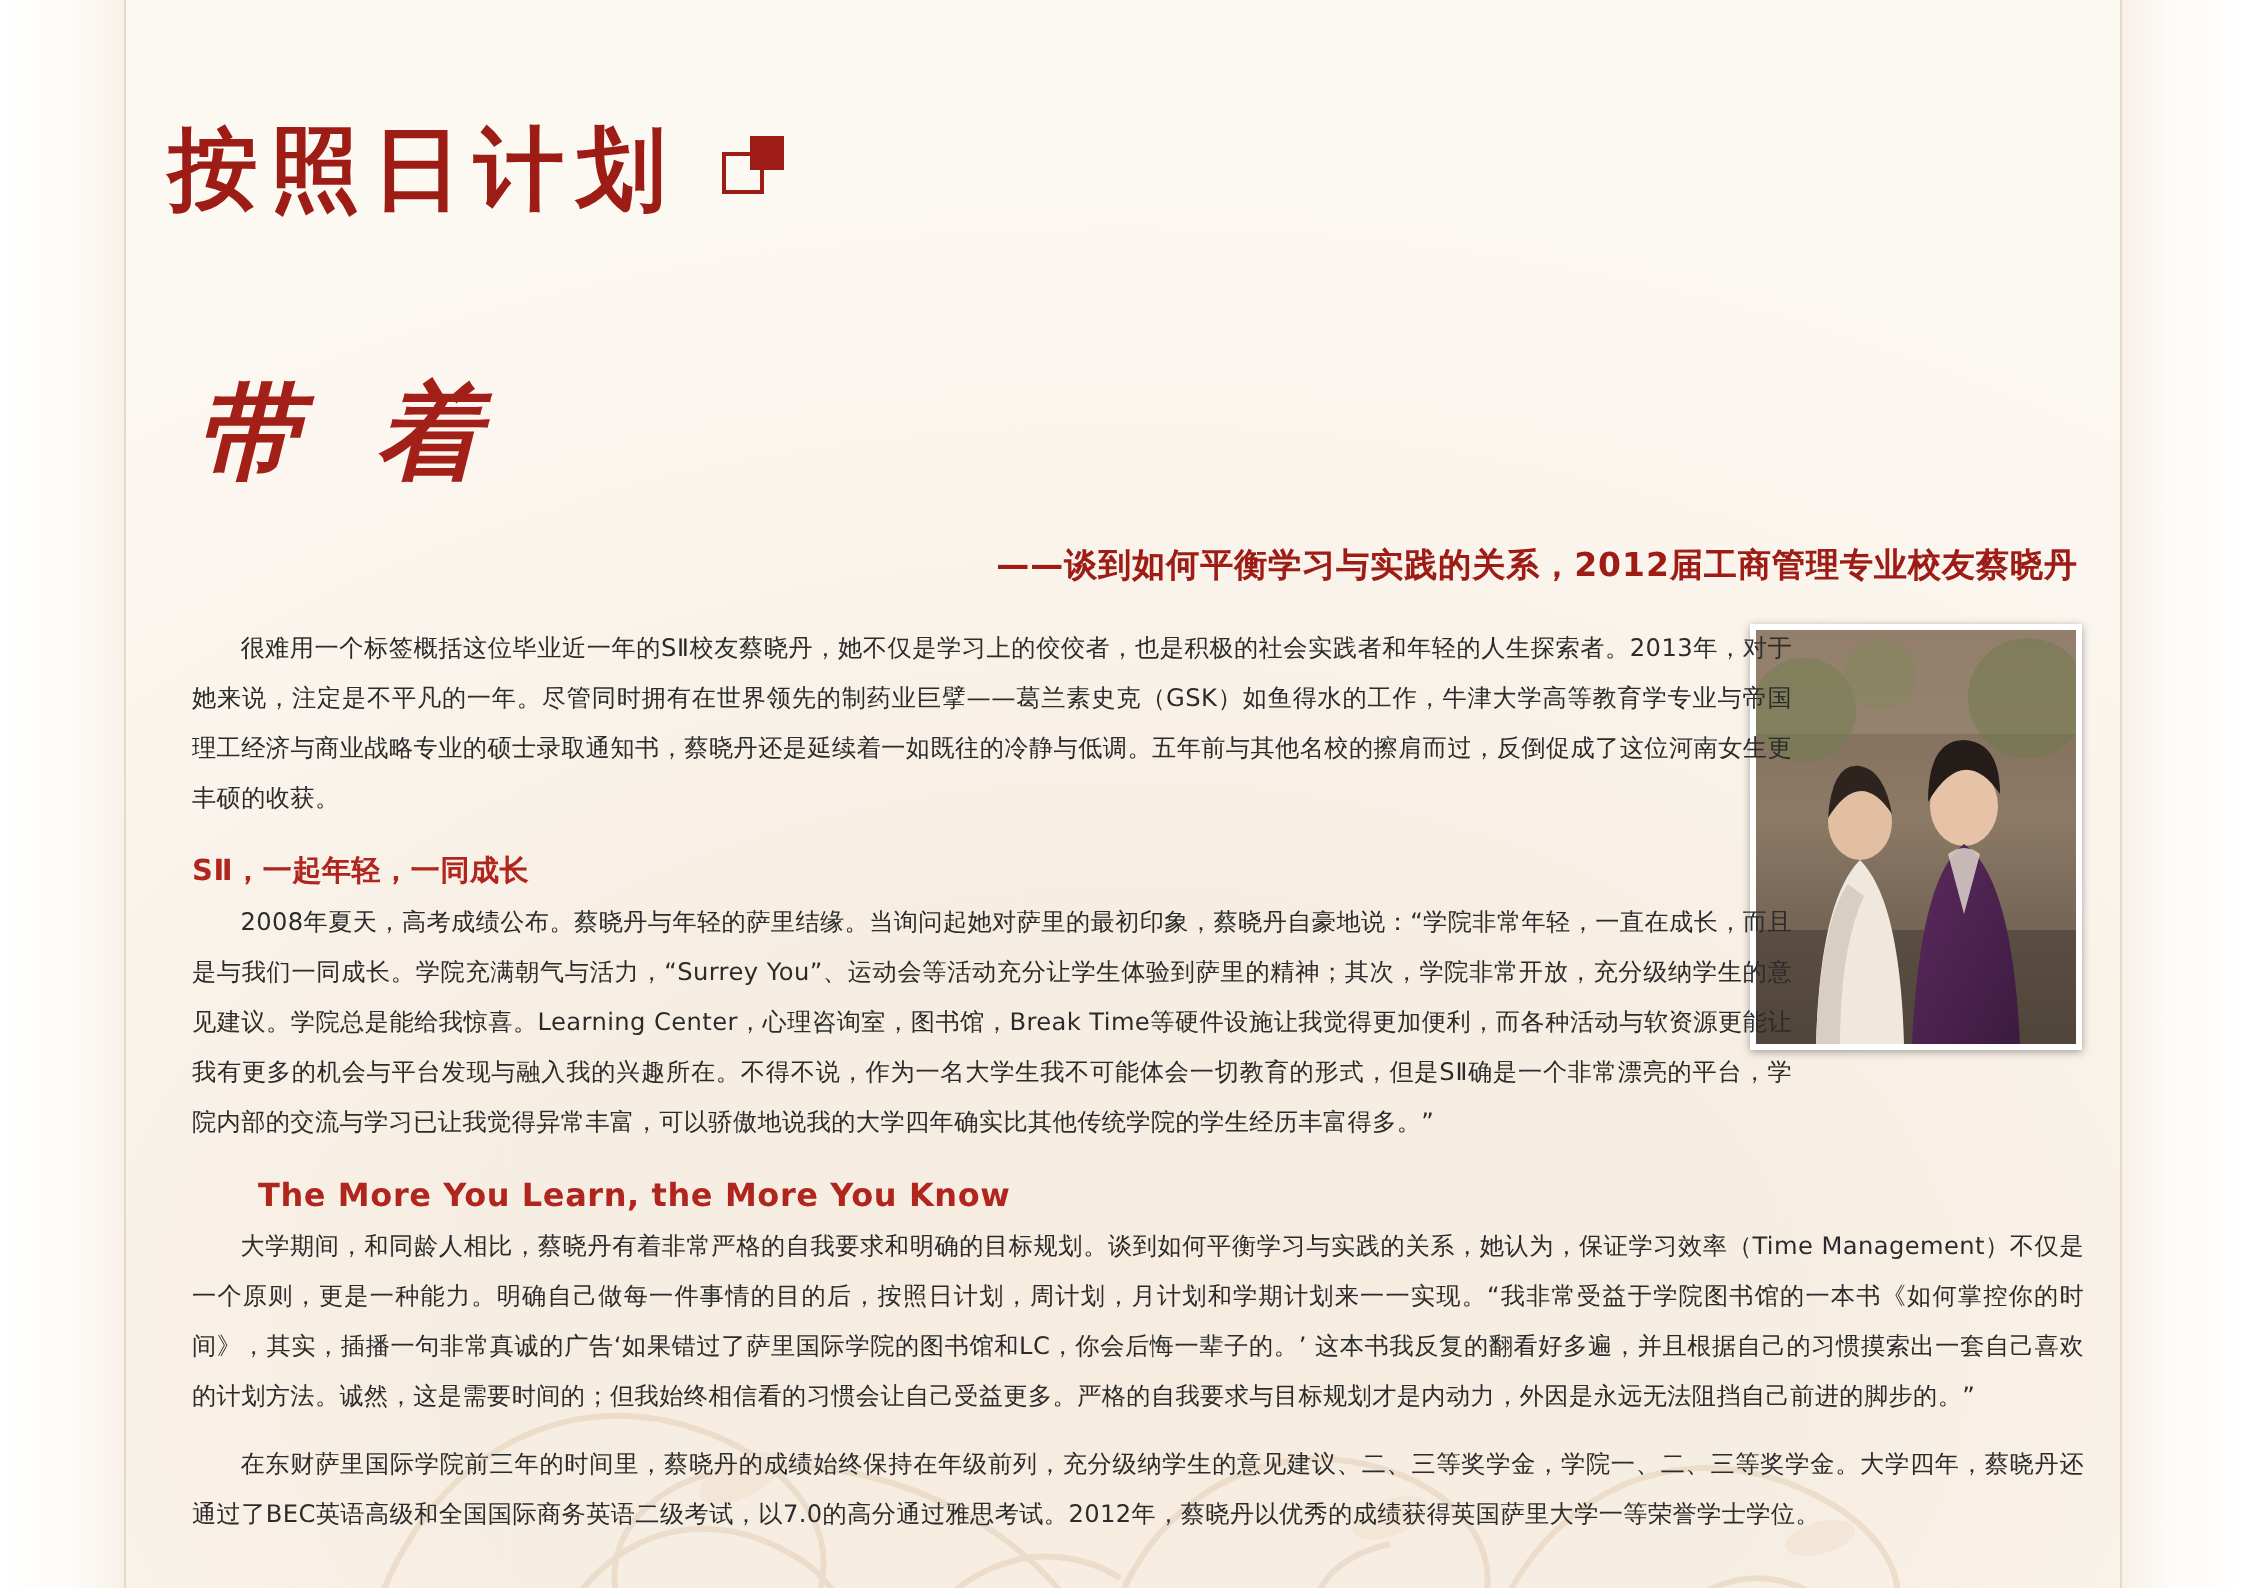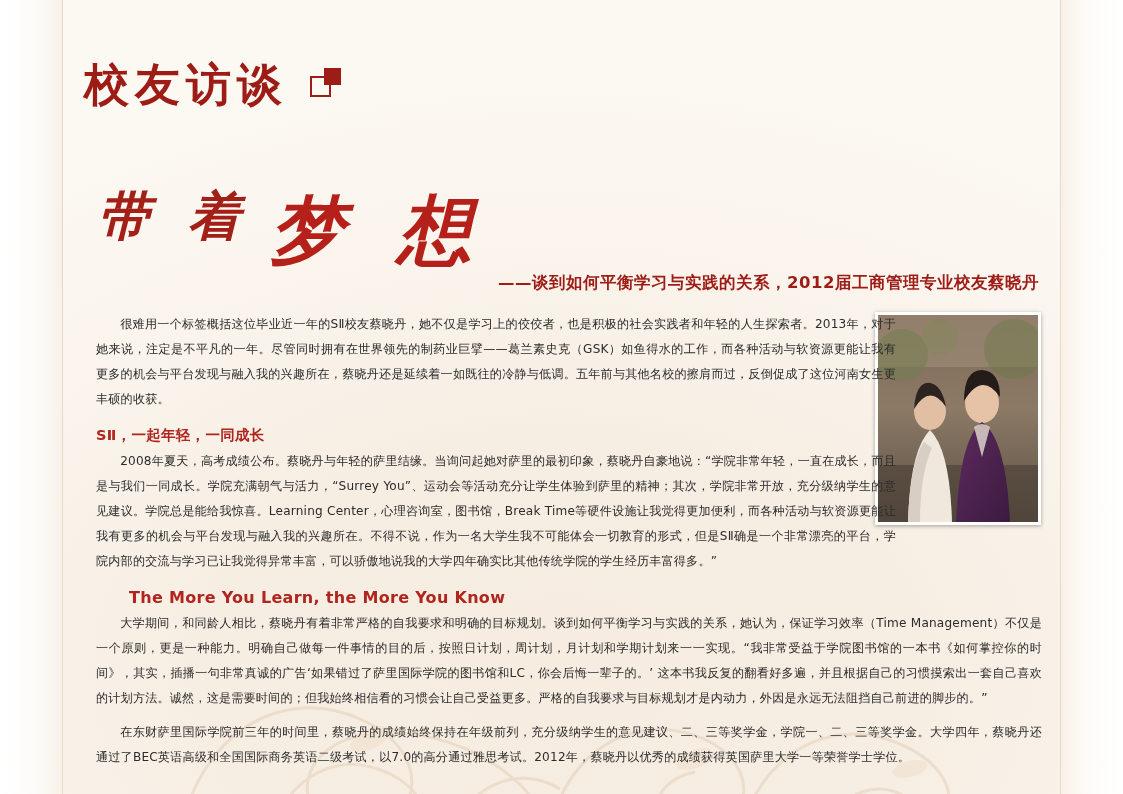--- a/index.html
+++ b/index.html
@@ -241,31 +241,30 @@
       <path d="M95,295 C120,260 150,255 175,275"></path>
     </g>
     <g fill="#eddcc7" opacity="0.8">
       <ellipse cx="250" cy="205" rx="22" ry="10" transform="rotate(-25 250 205)"></ellipse>
       <ellipse cx="575" cy="225" rx="20" ry="9" transform="rotate(-20 575 225)"></ellipse>
       <ellipse cx="790" cy="235" rx="18" ry="8" transform="rotate(-15 790 235)"></ellipse>
     </g>
   </svg>
 
   <div class="masthead">
-    <span class="title-cn">校友访谈</span>
+    <span class="title-cn">按照日计划</span>
     <span class="title-mark">
       <i class="a"></i><i class="b"></i>
     </span>
   </div>
 
 
   <div class="headline">
     <div class="row">
       <span class="hl-1">带 着</span>
-      <span class="hl-2">梦 想</span>
     </div>
   </div>
   <div class="subhead">——谈到如何平衡学习与实践的关系，2012届工商管理专业校友蔡晓丹</div>
 
   <div class="photo">
     <svg width="160" height="207" viewBox="0 0 160 207">
       <defs>
         <linearGradient id="bg" x1="0" y1="0" x2="0" y2="1">
           <stop offset="0" stop-color="#7d6b5a"></stop>
           <stop offset="0.45" stop-color="#8c7a66"></stop>
@@ -296,21 +295,21 @@
         <ellipse cx="104" cy="88" rx="17" ry="20" fill="#e6c3a6"></ellipse>
         <path d="M86,86 q18,-30 36,-4 q0,-26 -18,-27 q-18,0 -18,31Z" fill="#241c18"></path>
         <path d="M78,207 q4,-84 26,-100 q24,16 28,100Z" fill="url(#coat)"></path>
         <path d="M96,112 q8,-6 16,0 l-8,30Z" fill="#d9d2c8" opacity="0.85"></path>
       </g>
       <rect width="160" height="207" fill="none"></rect>
     </svg>
   </div>
 
   <div class="body-col">
-    <p class="para wrap-right">很难用一个标签概括这位毕业近一年的SⅡ校友蔡晓丹，她不仅是学习上的佼佼者，也是积极的社会实践者和年轻的人生探索者。2013年，对于她来说，注定是不平凡的一年。尽管同时拥有在世界领先的制药业巨擘——葛兰素史克（GSK）如鱼得水的工作，而各种活动与软资源更能让我有更多的机会与平台发现与融入我的兴趣所在，蔡晓丹还是延续着一如既往的冷静与低调。五年前与其他名校的擦肩而过，反倒促成了这位河南女生更丰硕的收获。</p>
+    <p class="para wrap-right">很难用一个标签概括这位毕业近一年的SⅡ校友蔡晓丹，她不仅是学习上的佼佼者，也是积极的社会实践者和年轻的人生探索者。2013年，对于她来说，注定是不平凡的一年。尽管同时拥有在世界领先的制药业巨擘——葛兰素史克（GSK）如鱼得水的工作，牛津大学高等教育学专业与帝国理工经济与商业战略专业的硕士录取通知书，蔡晓丹还是延续着一如既往的冷静与低调。五年前与其他名校的擦肩而过，反倒促成了这位河南女生更丰硕的收获。</p>
 
     <h3 class="sec">SⅡ，一起年轻，一同成长</h3>
     <p class="para wrap-right">2008年夏天，高考成绩公布。蔡晓丹与年轻的萨里结缘。当询问起她对萨里的最初印象，蔡晓丹自豪地说：“学院非常年轻，一直在成长，而且是与我们一同成长。学院充满朝气与活力，“Surrey  You”、运动会等活动充分让学生体验到萨里的精神；其次，学院非常开放，充分级纳学生的意见建议。学院总是能给我惊喜。Learning Center，心理咨询室，图书馆，Break Time等硬件设施让我觉得更加便利，而各种活动与软资源更能让我有更多的机会与平台发现与融入我的兴趣所在。不得不说，作为一名大学生我不可能体会一切教育的形式，但是SⅡ确是一个非常漂亮的平台，学院内部的交流与学习已让我觉得异常丰富，可以骄傲地说我的大学四年确实比其他传统学院的学生经历丰富得多。”</p>
 
     <h3 class="sec en">The More You Learn, the More You Know</h3>
     <p class="para">大学期间，和同龄人相比，蔡晓丹有着非常严格的自我要求和明确的目标规划。谈到如何平衡学习与实践的关系，她认为，保证学习效率（Time  Management）不仅是一个原则，更是一种能力。明确自己做每一件事情的目的后，按照日计划，周计划，月计划和学期计划来一一实现。“我非常受益于学院图书馆的一本书《如何掌控你的时间》，其实，插播一句非常真诚的广告‘如果错过了萨里国际学院的图书馆和LC，你会后悔一辈子的。’ 这本书我反复的翻看好多遍，并且根据自己的习惯摸索出一套自己喜欢的计划方法。诚然，这是需要时间的；但我始终相信看的习惯会让自己受益更多。严格的自我要求与目标规划才是内动力，外因是永远无法阻挡自己前进的脚步的。”</p>
     <p class="para">在东财萨里国际学院前三年的时间里，蔡晓丹的成绩始终保持在年级前列，充分级纳学生的意见建议、二、三等奖学金，学院一、二、三等奖学金。大学四年，蔡晓丹还通过了BEC英语高级和全国国际商务英语二级考试，以7.0的高分通过雅思考试。2012年，蔡晓丹以优秀的成绩获得英国萨里大学一等荣誉学士学位。</p>
   </div>
 
 </div>

